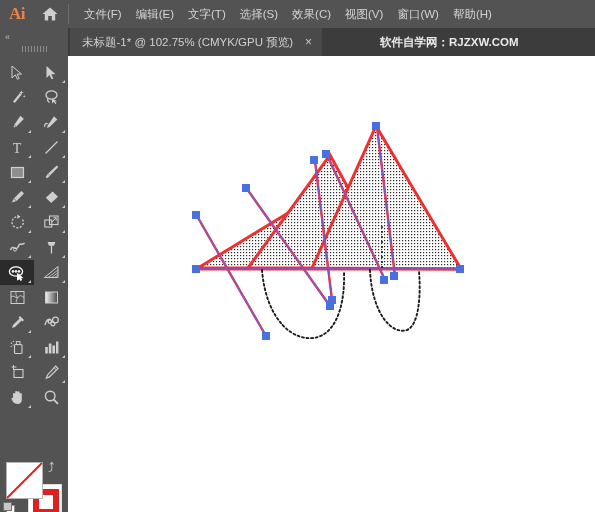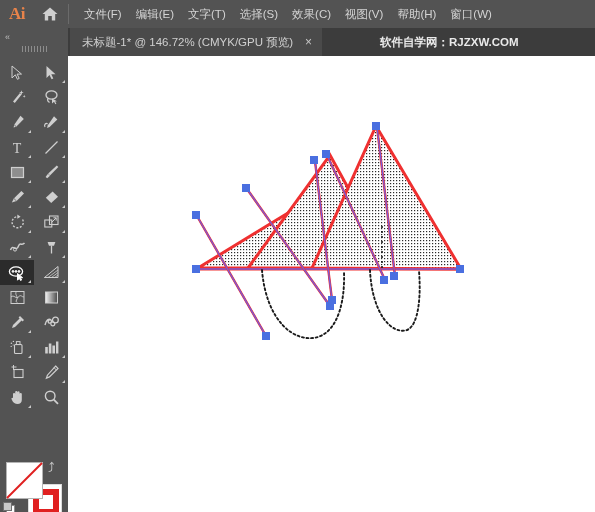--- a/index.html
+++ b/index.html
@@ -156,32 +156,32 @@
       </svg>
     </div>
     <div class="menu-sep"></div>
     <div class="menu-items">
       <div class="menu-item">文件(F)</div>
       <div class="menu-item">编辑(E)</div>
       <div class="menu-item">文字(T)</div>
       <div class="menu-item">选择(S)</div>
       <div class="menu-item">效果(C)</div>
       <div class="menu-item">视图(V)</div>
+      <div class="menu-item">窗口(W)</div>
       <div class="menu-item">帮助(H)</div>
-      <div class="menu-item">窗口(W)</div>
     </div>
   </div>
 
   <div class="tabbar">
     <div class="tool-dock-head">
       <div class="collapse-arrows">«</div>
       <div class="grip"></div>
     </div>
     <div class="doc-tab">
-      <span class="doc-tab-label">未标题-1* @ 146.72% (CMYK/GPU 预览)</span>
+      <span class="doc-tab-label">未标题-1* @ 102.75% (CMYK/GPU 预览)</span>
       <span class="doc-tab-close">×</span>
     </div>
     <div class="watermark">软件自学网：RJZXW.COM</div>
   </div>
 
   <div class="toolbar">
     <div class="tool-grid">
 
       <div class="tool-cell">
         <svg width="16" height="16" viewBox="0 0 16 16">

